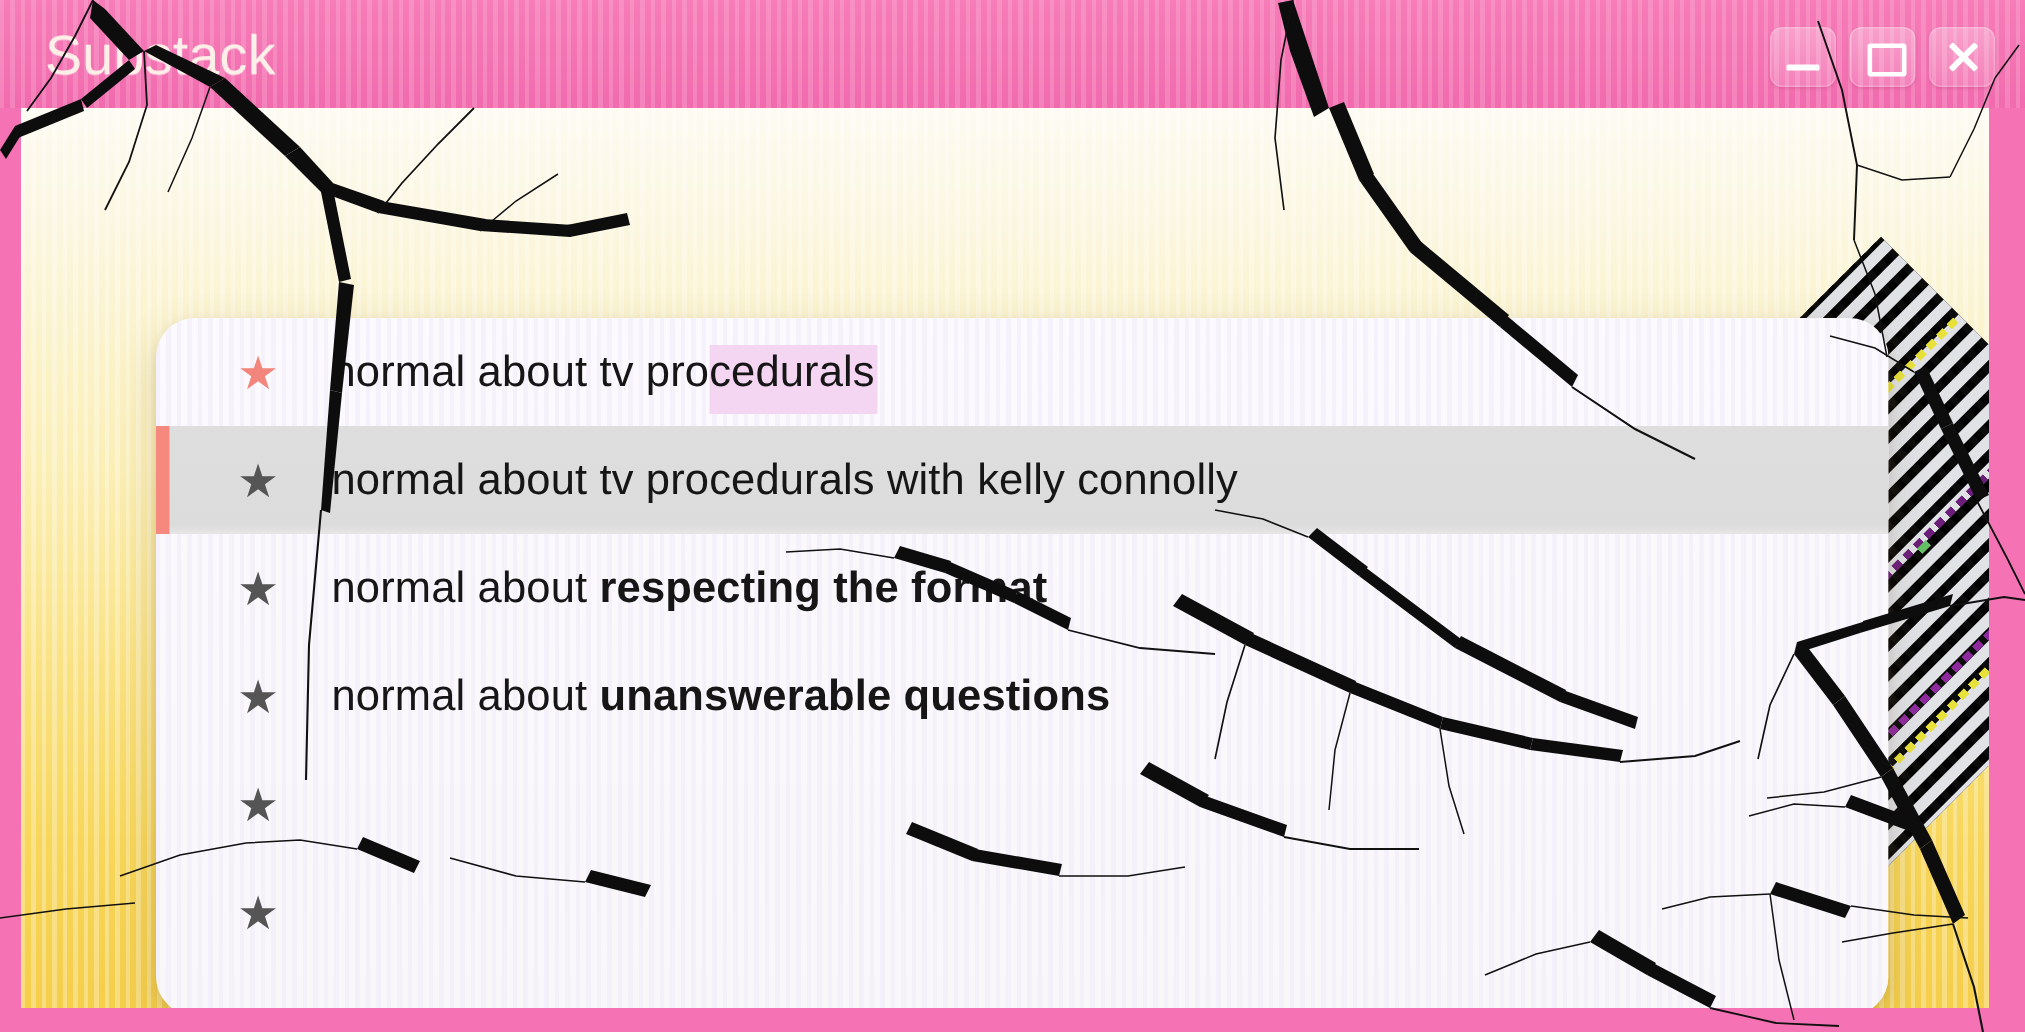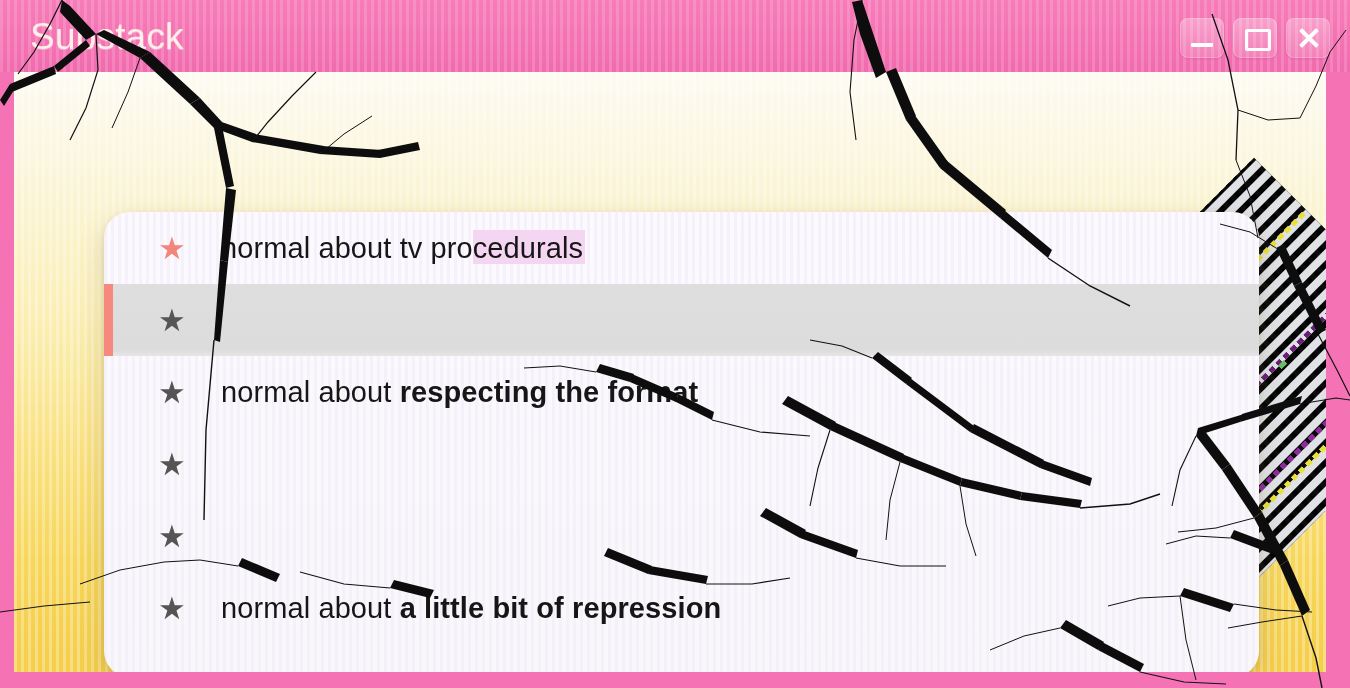--- a/index.html
+++ b/index.html
@@ -131,21 +131,21 @@
   .star{
     width:40px;font-size:31px;line-height:1;color:#555555;
     text-align:center;user-select:none;flex:0 0 auto;
   }
   .star.accent{color:#F2857C;}
   .label{
     margin-left:29px;font-size:29px;color:#161616;
     letter-spacing:.1px;white-space:nowrap;
   }
   .label b{font-weight:700;}
-  .hl{background:#F4D5F2;padding:2px 2px 0 0;}
+  .hl{background:#F4D5F2;padding:2px 2px 12px 0;}
 
   
   #cracks{position:absolute;left:0;top:0;width:1350px;height:688px;z-index:9;pointer-events:none;}
   #cracks path,#cracks polygon{fill:#0d0d0d;stroke:none;}
   #cracks line,#cracks polyline{stroke:#111;fill:none;}
 </style>
 </head>
 <body>
 
 <div id="window">
@@ -181,38 +181,39 @@
 
     <div id="card">
 
       <div class="row">
         <span class="star accent">★</span>
         <span class="label"><span>normal about tv pro</span><span class="hl">cedurals</span></span>
       </div>
 
       <div class="row selected">
         <span class="star">★</span>
+        <span class="label"><span>normal about tv procedurals with kelly connolly</span></span>
       </div>
 
       <div class="row">
         <span class="star">★</span>
         <span class="label"><span>normal about </span><b>respecting the format</b></span>
       </div>
 
       <div class="row">
         <span class="star">★</span>
-      </div>
-
-      <div class="row">
-        <span class="star">★</span>
-      </div>
-
-      <div class="row">
-        <span class="star">★</span>
-        <span class="label"><span>normal about </span><b>a little bit of repression</b></span>
+        <span class="label"><span>normal about </span><b>unanswerable questions</b></span>
+      </div>
+
+      <div class="row">
+        <span class="star">★</span>
+      </div>
+
+      <div class="row">
+        <span class="star">★</span>
       </div>
 
     </div>
   </div>
 
   <svg id="cracks" viewBox="0 0 1350 688" preserveAspectRatio="none">
     <g>
 
       <polygon points="62,0 70,6 96,34 86,40 60,12"></polygon>
       <polygon points="96,34 140,58 150,52 104,30"></polygon>

